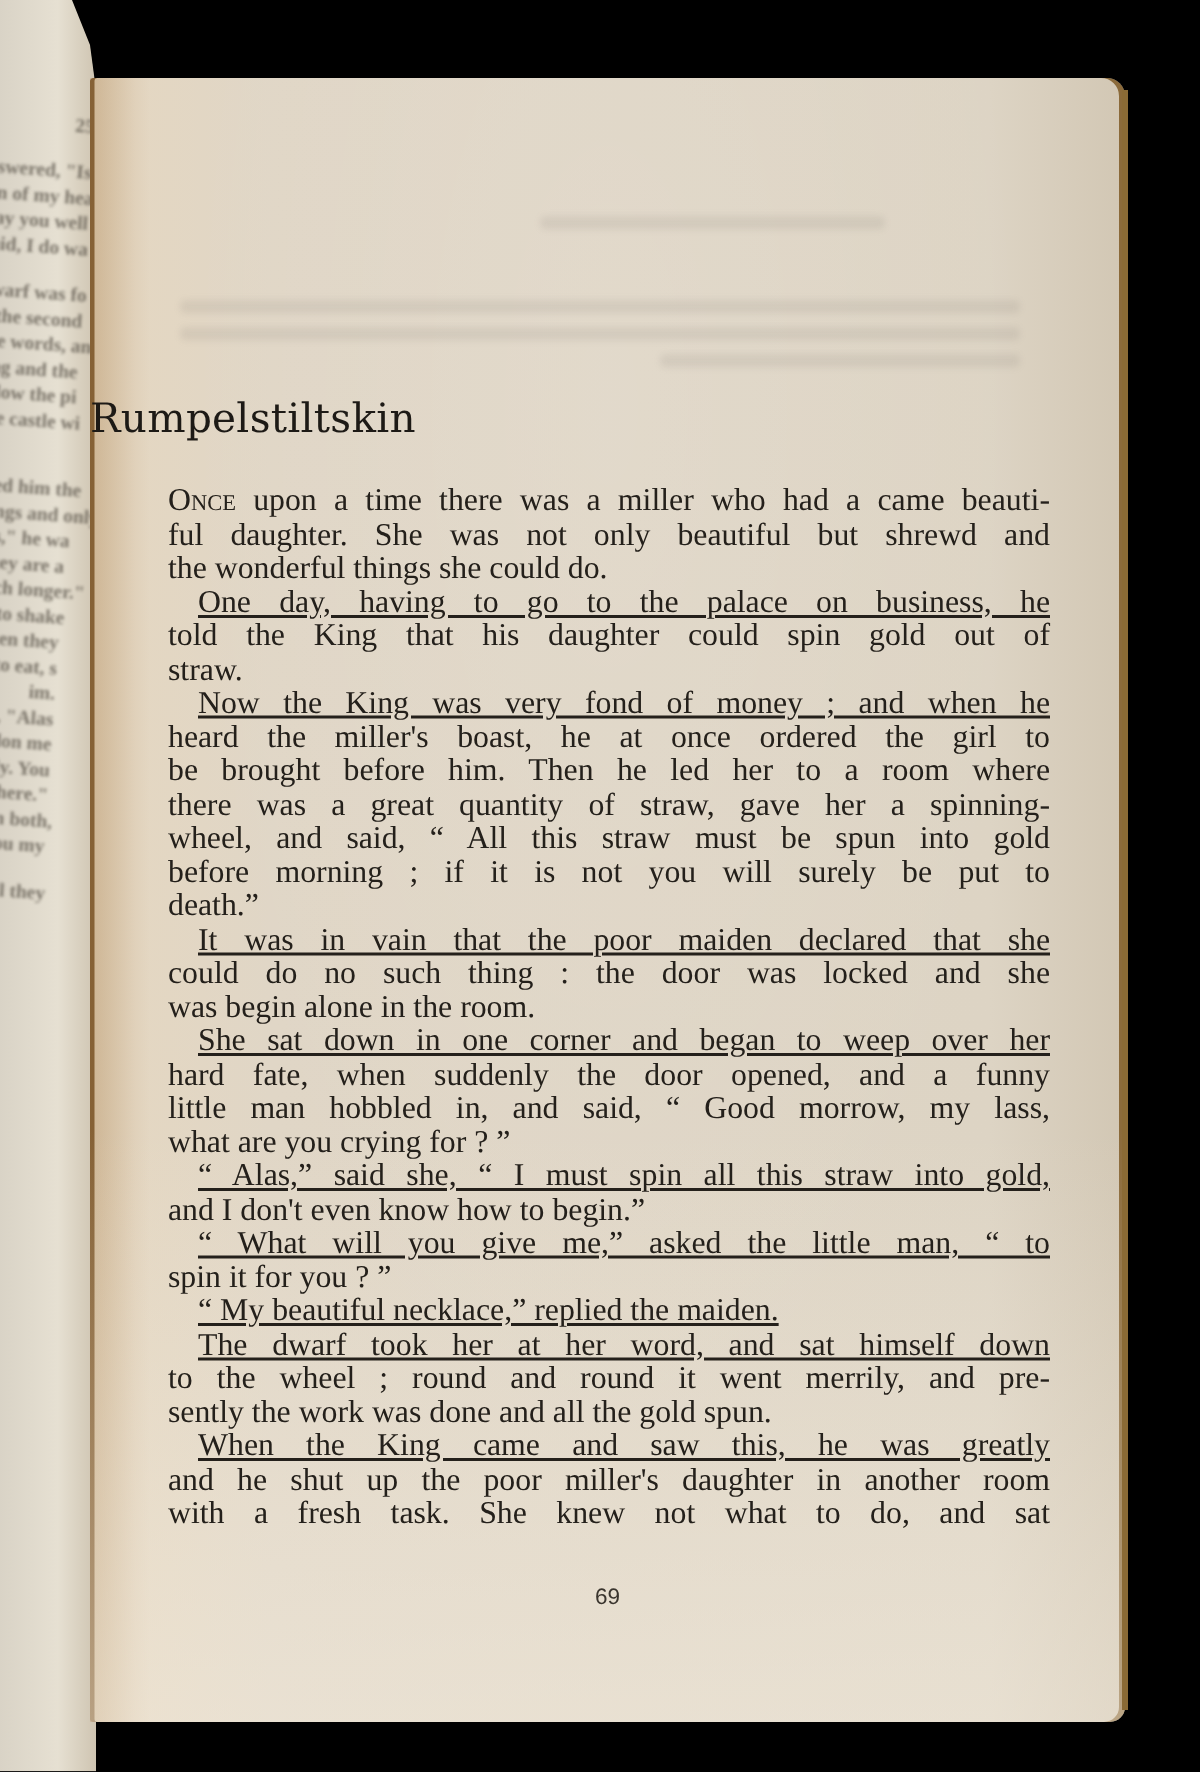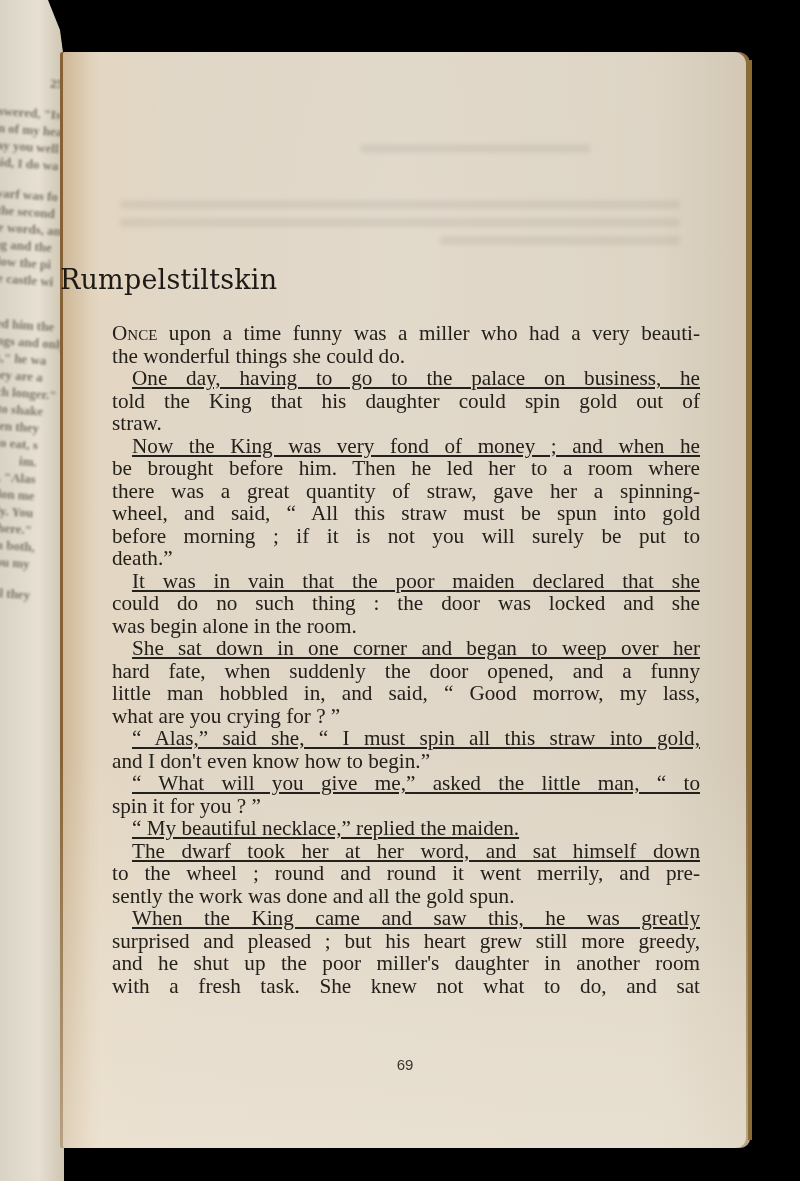--- a/index.html
+++ b/index.html
@@ -121,26 +121,28 @@
 
 <div class="page">
   <div class="bleed" style="left:300px; top:92px; width:230px;"></div>
   <div class="bleed" style="left:60px; top:148px; width:560px;"></div>
   <div class="bleed" style="left:60px; top:166px; width:560px;"></div>
   <div class="bleed" style="left:380px; top:184px; width:240px;"></div>
 
   <div class="title">Rumpelstiltskin</div>
 
   <div class="body-text" id="body-text">
-      <span class="line"><span class="smallcaps">Once </span><span>upon a time funny was a miller who had a very beauti-</span></span>
+      <span class="line"><span class="smallcaps">Once </span><span>upon a time there was a miller who had a came beauti-</span></span>
+      <span class="line"><span>ful daughter.  She was not only beautiful but shrewd and</span></span>
       <span class="line last"><span>the wonderful things she could do.</span></span>
       <span class="line indent"><span>One day, having to go to the palace on business, he</span></span>
       <span class="line"><span>told the King that his daughter could spin gold out of</span></span>
       <span class="line last"><span>straw.</span></span>
       <span class="line indent"><span>Now the King was very fond of money ;  and when he</span></span>
+      <span class="line"><span>heard the miller's boast, he at once ordered the girl to</span></span>
       <span class="line"><span>be brought before him.  Then he led her to a room where</span></span>
       <span class="line"><span>there was a great quantity of straw, gave her a spinning-</span></span>
       <span class="line"><span>wheel, and said, “ All this straw must be spun into gold</span></span>
       <span class="line"><span>before morning ;  if it is not you will surely be put to</span></span>
       <span class="line last"><span>death.”</span></span>
       <span class="line indent"><span>It was in vain that the poor maiden declared that she</span></span>
       <span class="line"><span>could do no such thing :  the door was locked and she</span></span>
       <span class="line last"><span>was begin alone in the room.</span></span>
       <span class="line indent"><span>She sat down in one corner and began to weep over her</span></span>
       <span class="line"><span>hard fate, when suddenly the door opened, and a funny</span></span>
@@ -148,20 +150,19 @@
       <span class="line last"><span>what are you crying for ? ”</span></span>
       <span class="line indent"><span>“ Alas,” said she, “ I must spin all this straw into gold,</span></span>
       <span class="line last"><span>and I don't even know how to begin.”</span></span>
       <span class="line indent"><span>“ What will you give me,” asked the little man, “ to</span></span>
       <span class="line last"><span>spin it for you ? ”</span></span>
       <span class="line indent last"><span>“ My beautiful necklace,” replied the maiden.</span></span>
       <span class="line indent"><span>The dwarf took her at her word, and sat himself down</span></span>
       <span class="line"><span>to the wheel ;  round and round it went merrily, and pre-</span></span>
       <span class="line last"><span>sently the work was done and all the gold spun.</span></span>
       <span class="line indent"><span>When the King came and saw this, he was greatly</span></span>
-      <span class="line"><span>surprised and pleased ;  but his heart grew still more greedy,</span></span>
       <span class="line"><span>and he shut up the poor miller's daughter in another room</span></span>
       <span class="line"><span>with a fresh task.  She knew not what to do, and sat</span></span>
     </div>
 
   <div class="folio">69</div>
 </div>
 <div class="spine-right"></div>
 
 </body></html>

